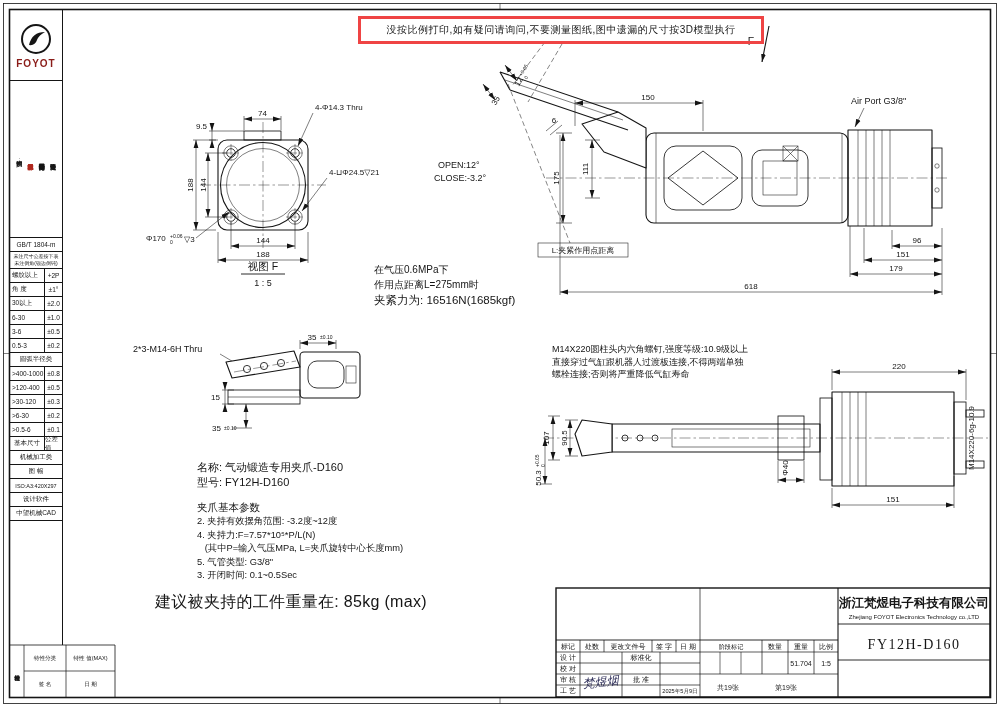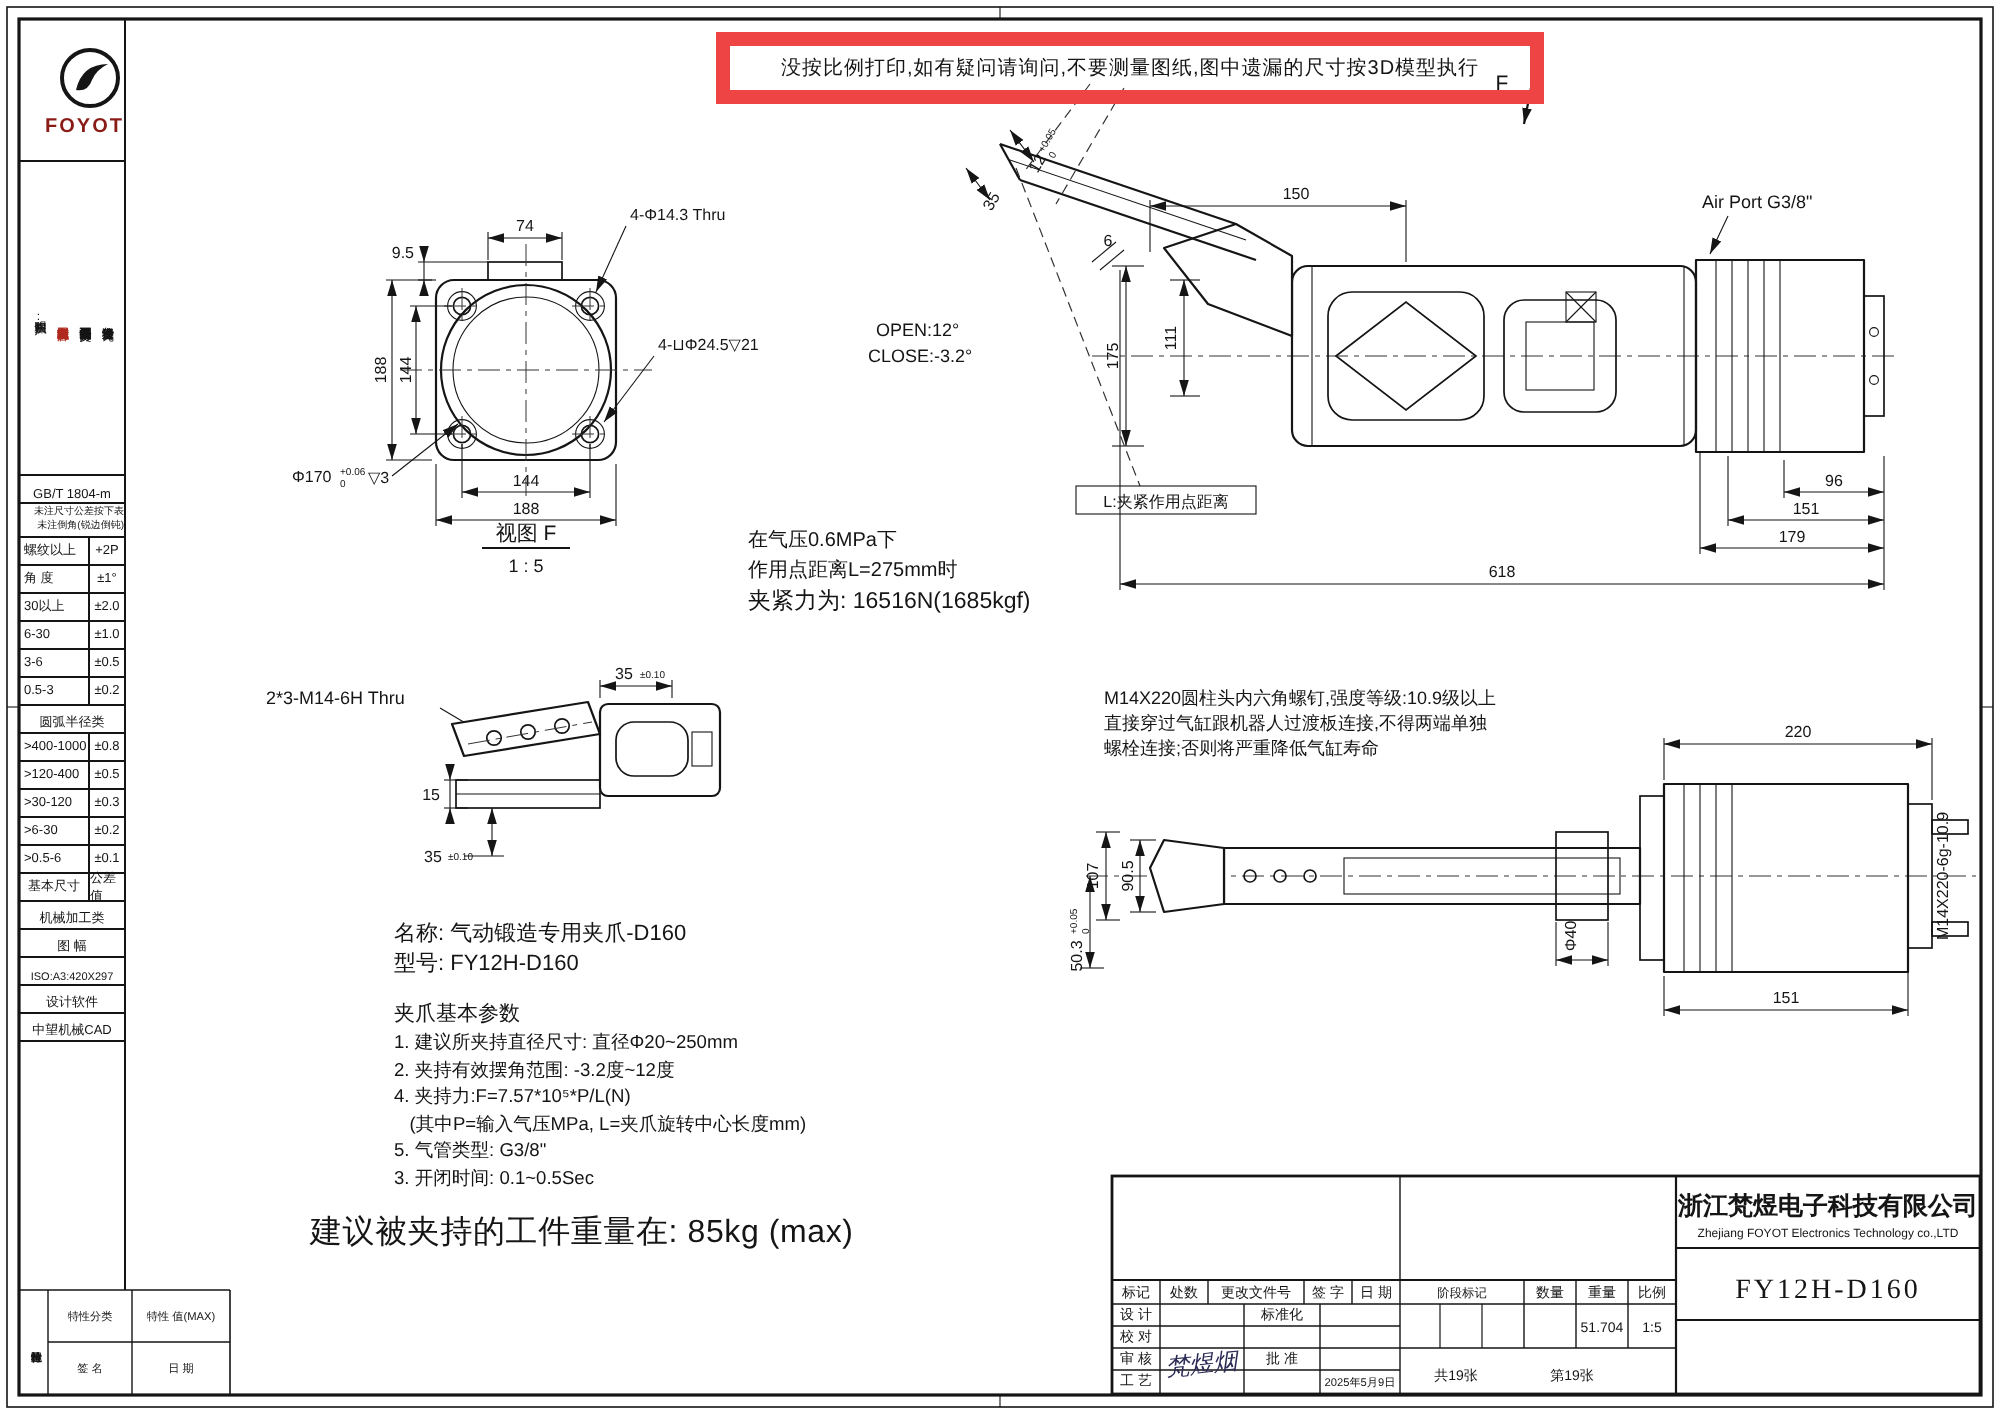--- a/index.html
+++ b/index.html
@@ -25,25 +25,25 @@
   .dno{font-size:14px;text-anchor:middle;font-family:"Liberation Serif",serif;letter-spacing:1.5px;}
   .ol{fill:none;stroke:#151515;stroke-width:1.1;stroke-linejoin:round;}
   .olf{fill:#fff;stroke:#151515;stroke-width:1.1;stroke-linejoin:round;}
   .o9{fill:none;stroke:#151515;stroke-width:0.85;}
   .thin{fill:none;stroke:#151515;stroke-width:0.55;}
   .cl{fill:none;stroke:#333;stroke-width:0.5;stroke-dasharray:11 3 2.5 3;}
   .dash{fill:none;stroke:#333;stroke-width:0.6;stroke-dasharray:5 3;}
   .dim{fill:none;stroke:#151515;stroke-width:0.55;}
   .tbl{stroke:#151515;fill:none;}
 
-  .banner{position:absolute;left:358px;top:16px;width:400px;height:22px;border:7px solid #ef4444;
+  .banner{position:absolute;left:358px;top:16px;width:400px;height:22px;border:3px solid #ef4444;
           display:flex;align-items:center;justify-content:center;font-size:10px;letter-spacing:0.5px;}
   .sidebar{position:absolute;left:10px;top:10px;width:52px;height:635px;border-right:1px solid #151515;
            display:flex;flex-direction:column;font-size:6.5px;}
-  .sb-cell{border-bottom:1px solid #151515;flex:0 0 auto;display:flex;align-items:flex-end;justify-content:center;text-align:center;}
+  .sb-cell{border-bottom:1px solid #151515;flex:0 0 auto;display:flex;align-items:center;justify-content:center;text-align:center;}
   .sb-logo{height:70px;flex-direction:column;}
   .brand{font-weight:bold;color:#8a1c18;font-size:10px;letter-spacing:1px;margin-top:2px;}
   .sb-notice{height:150px;align-items:stretch;justify-content:space-evenly;padding:3px 1px;}
   .vtext{writing-mode:vertical-rl;text-orientation:upright;font-size:6px;line-height:1.05;}
   .vred{color:#b02a20;}
   .sb-row{height:13px;display:flex;align-items:stretch;border-bottom:1px solid #151515;flex:0 0 auto;}
   .sb-row .tl{flex:1;display:flex;align-items:center;padding-left:2px;}
   .sb-row .tl.c{justify-content:center;padding-left:0;}
   .sb-row .tr{width:17px;border-left:1px solid #151515;display:flex;align-items:center;justify-content:center;}
   .sb-h{height:13px;}
@@ -484,21 +484,20 @@
     <div class="sb-cell sb-h sb-small">ISO:A3:420X297</div>
     <div class="sb-cell sb-h">设计软件</div>
     <div class="sb-cell sb-h">中望机械CAD</div>
     <div class="sb-cell sb-fill"></div>
   </div>
 
   <div class="spec">
     <div class="spec-name ind">名称: 气动锻造专用夹爪-D160</div>
     <div class="spec-model ind">型号: FY12H-D160</div>
     <div class="spec-params ind">夹爪基本参数</div>
-    <div class="spec-item ind">1. 建议所夹持直径尺寸: 直径Φ20~250mm</div>
     <div class="spec-item ind">2. 夹持有效摆角范围: -3.2度~12度</div>
     <div class="spec-item ind">4. 夹持力:F=7.57*10⁵*P/L(N)</div>
     <div class="spec-item ind">   (其中P=输入气压MPa, L=夹爪旋转中心长度mm)</div>
     <div class="spec-item ind">5. 气管类型: G3/8"</div>
     <div class="spec-item ind">3. 开闭时间: 0.1~0.5Sec</div>
     <div class="weight-note">建议被夹持的工件重量在: 85kg (max)</div>
   </div>
 
   <div class="mini-label">特性标记及检验</div>
 

